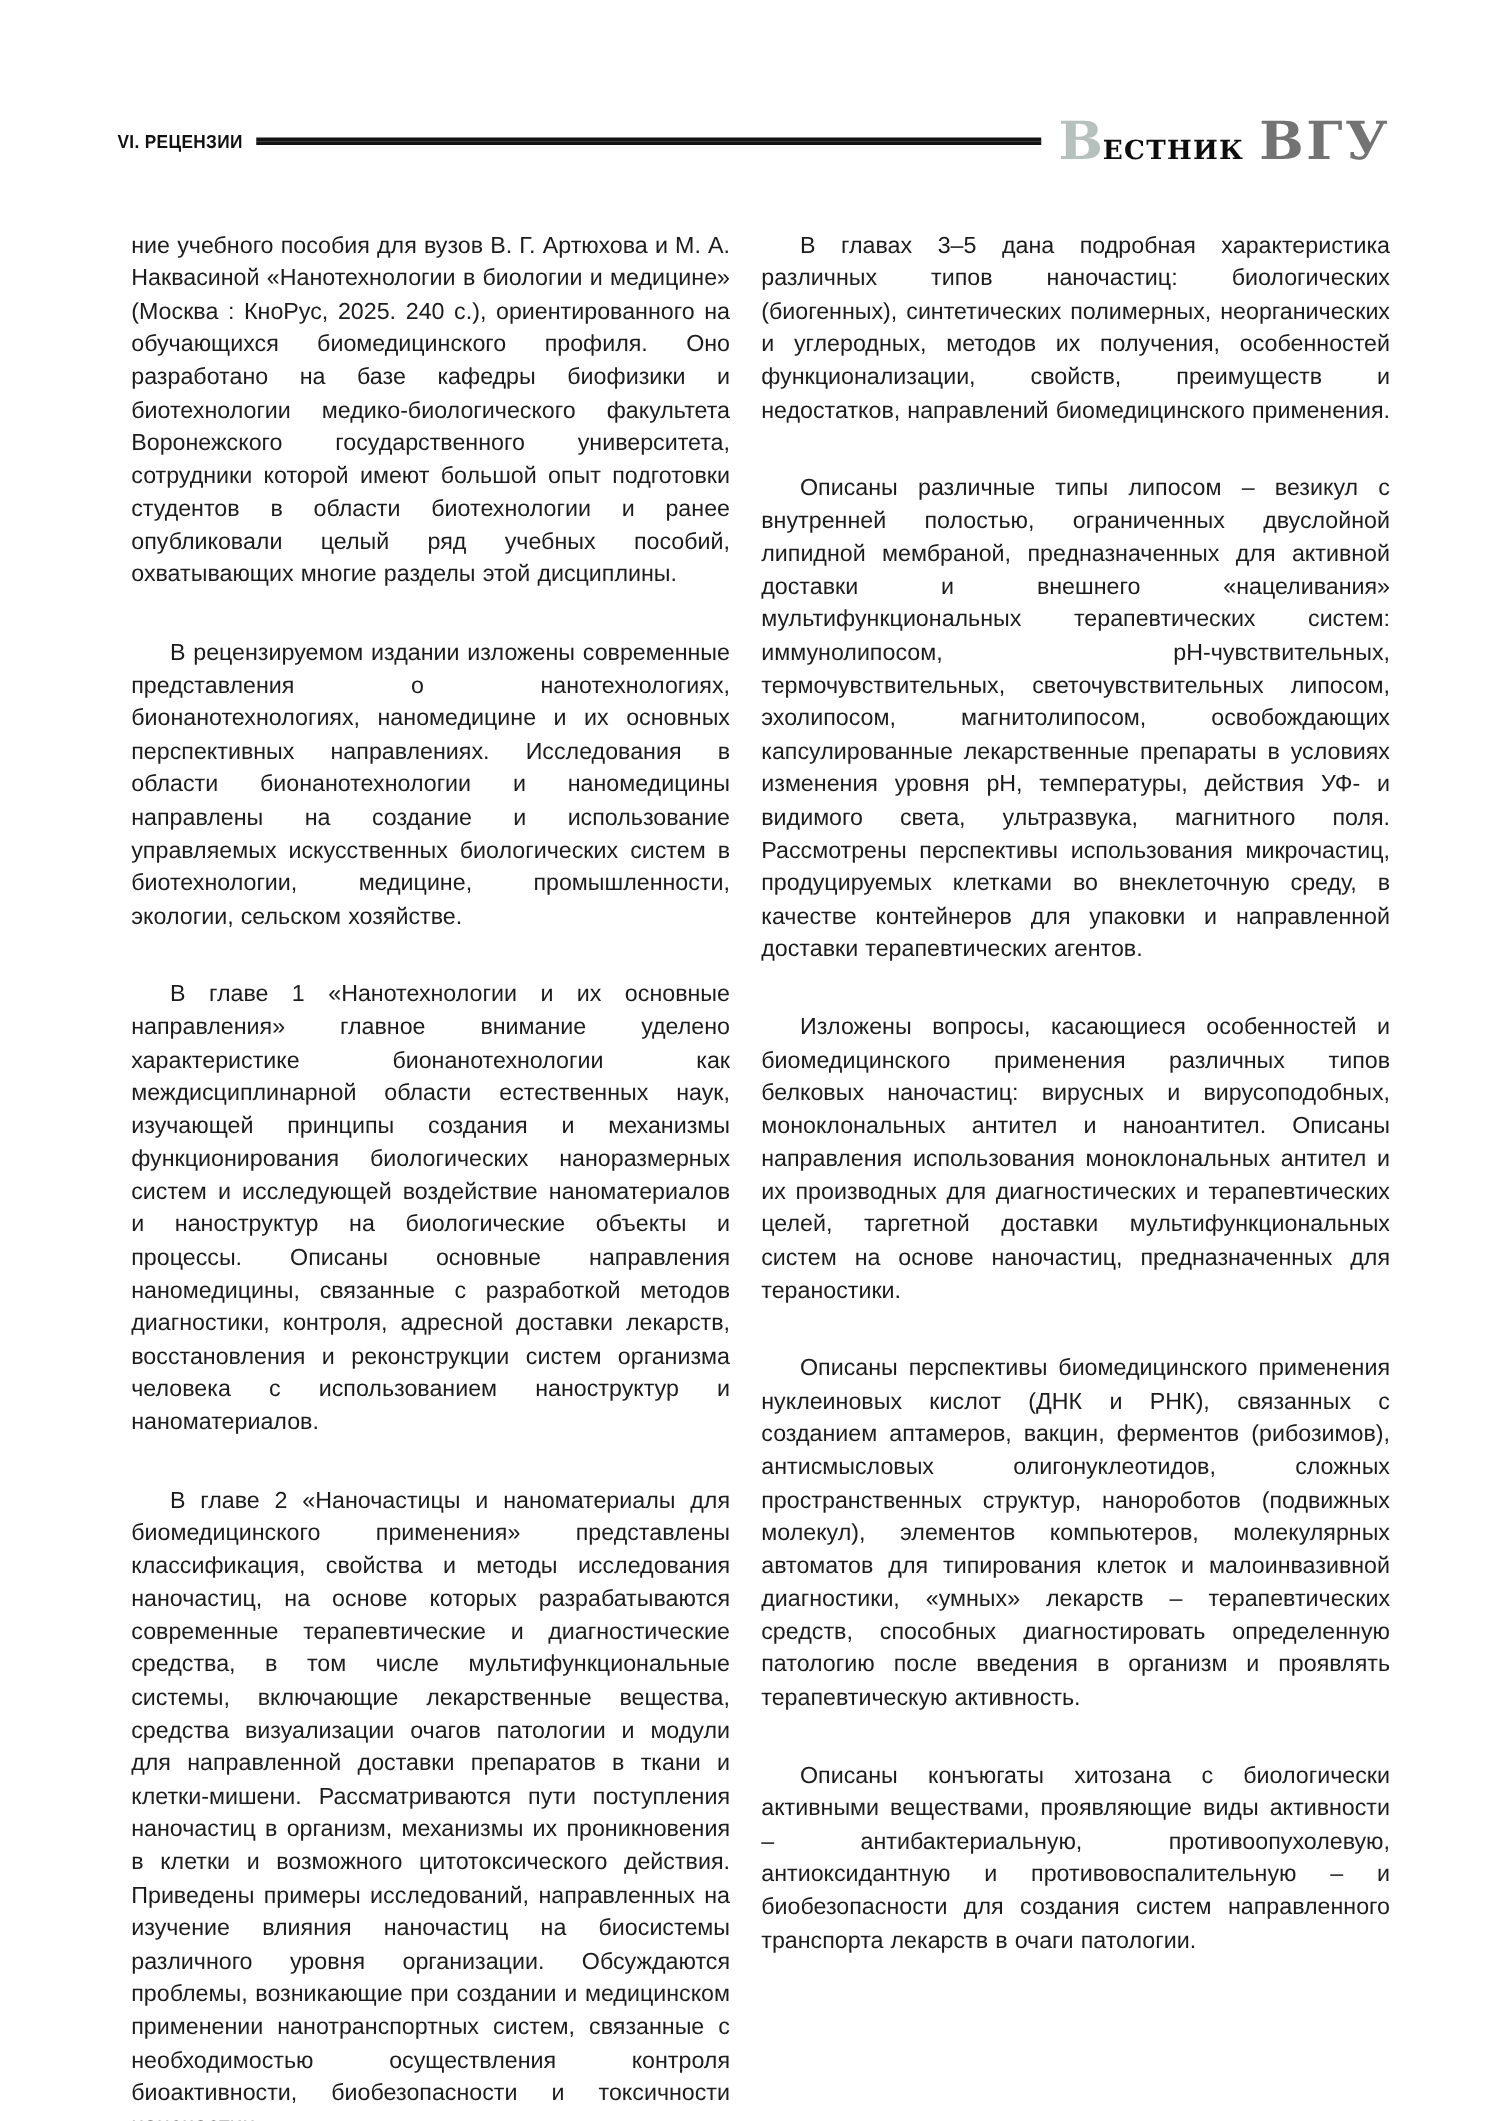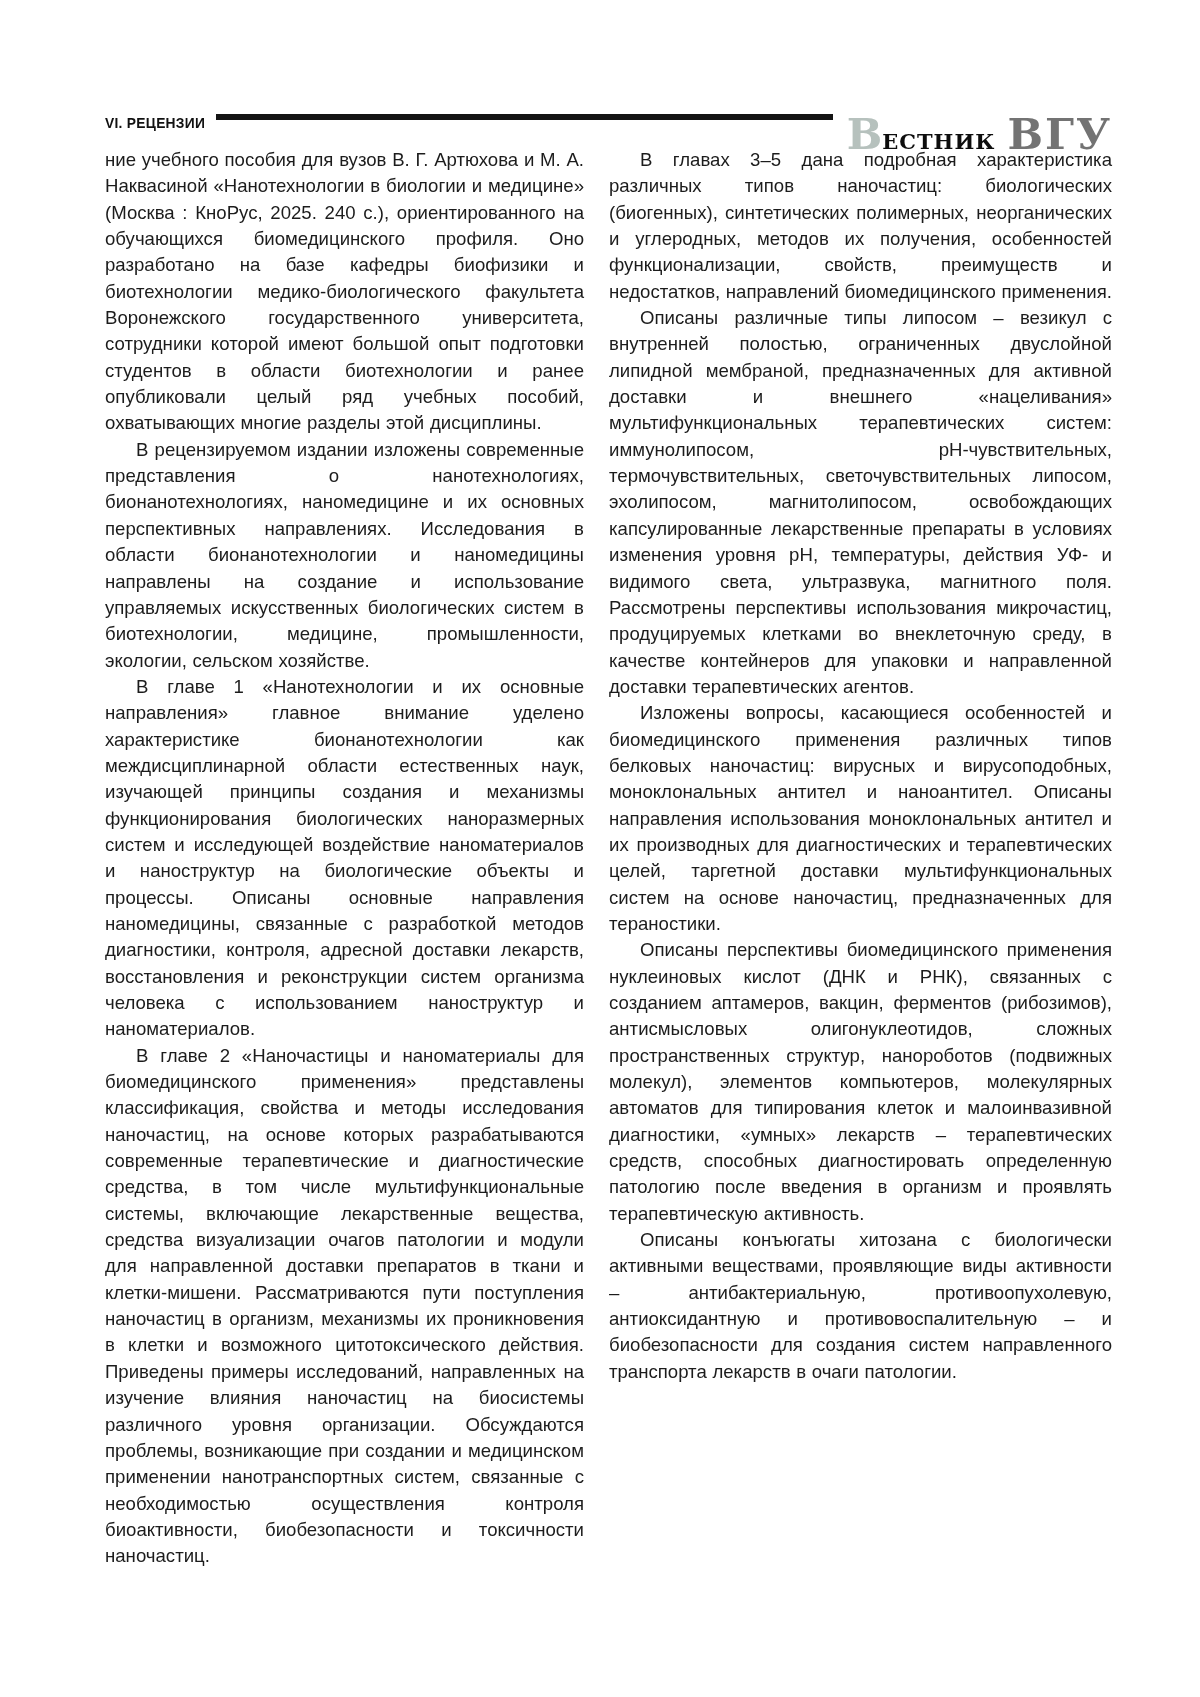--- a/index.html
+++ b/index.html
@@ -9,26 +9,25 @@
     width: 1200px;
     height: 1697px;
     background: #ffffff;
     overflow: hidden;
     font-family: "Liberation Sans", sans-serif;
     color: #1c1c1c;
   }
   
   .hdr {
     position: absolute;
-    left: 105px;
+    left: 94px;
     right: 88px;
     top: 92px;
     display: flex;
-    align-items: flex-start;
-    margin-top: 22px;
+    align-items: center;
   }
   .hdr-section {
     font-family: "Liberation Sans", sans-serif;
     font-weight: bold;
     font-size: 15px;
     letter-spacing: 0.3px;
     color: #111111;
     white-space: nowrap;
     transform: scaleX(0.92);
     transform-origin: left center;
@@ -63,21 +62,21 @@
   .col {
     font-size: 18.6px;
     line-height: 26.35px;
     text-align: justify;
     hyphens: auto;
     -webkit-hyphens: auto;
     word-spacing: 0.5px;
   }
   .col-left  { width: 479px; }
   .col-right { flex: 1; }
-  .col p { text-indent: 31px; }
+  .col p { text-indent: 31px; margin-top: 36px; }
   .col p.no-indent { text-indent: 0; }
   
   .ftr {
     position: absolute;
     left: 105px;
     right: 88px;
     top: 1538px;
     display: flex;
     align-items: flex-end;
   }

